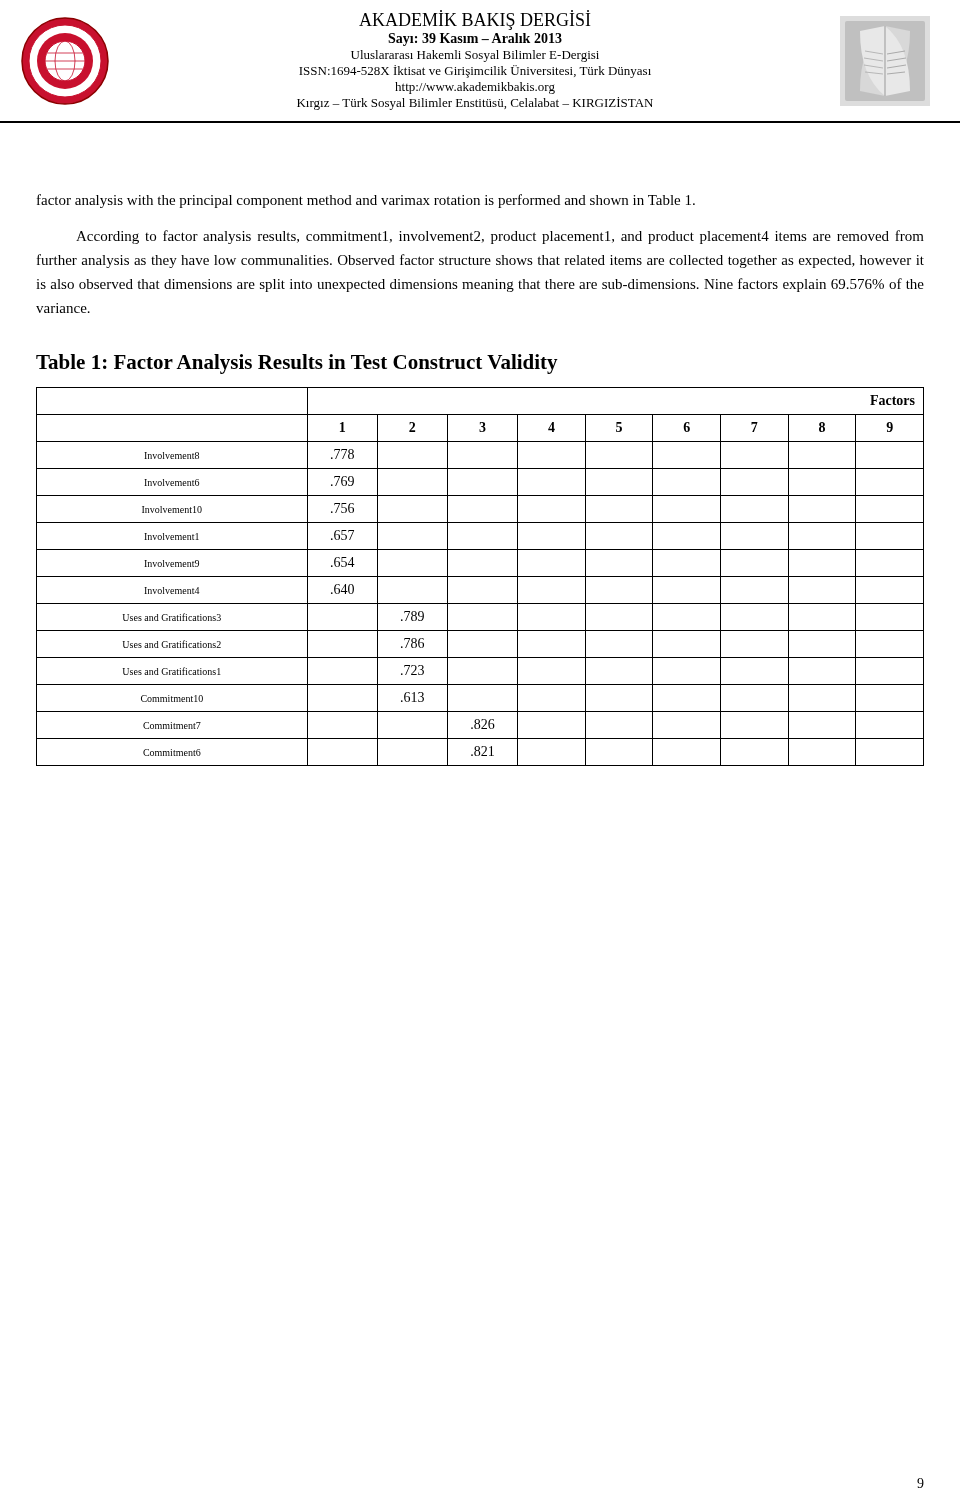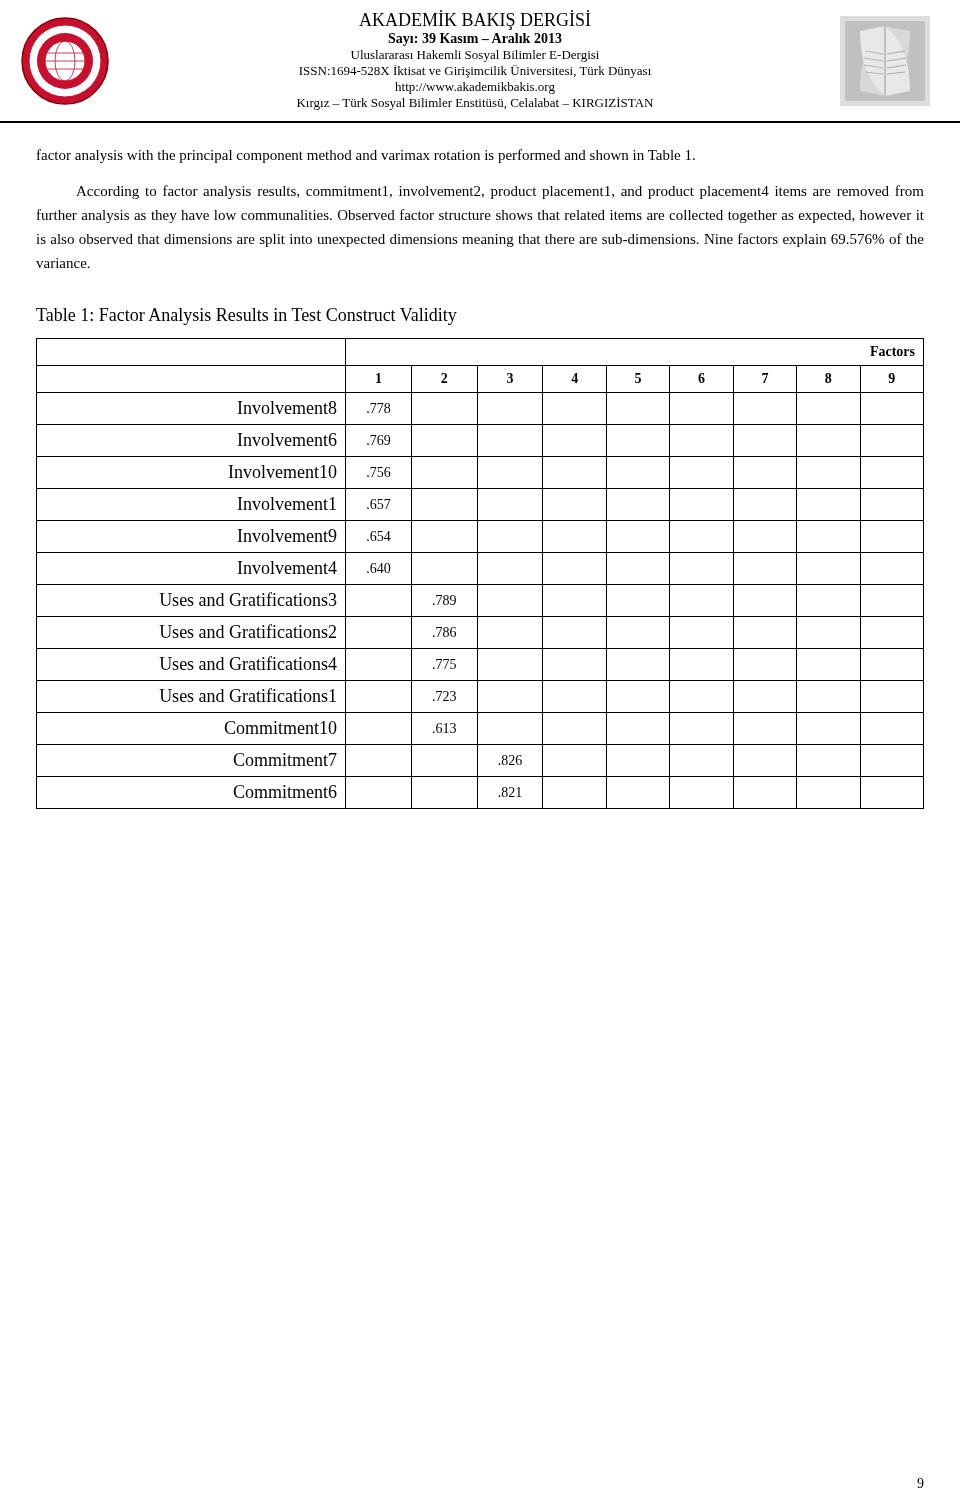--- a/index.html
+++ b/index.html
@@ -64,61 +64,62 @@
       align-items: center;
       justify-content: center;
       font-size: 11px;
       color: #666;
       overflow: hidden;
     }
 
     
     .content {
       padding: 20px 36px 20px 36px;
+      margin-top: 45px;
     }
 
     .paragraph {
       text-align: justify;
       line-height: 1.6;
       margin-bottom: 12px;
       font-size: 15px;
     }
 
     .paragraph-indent {
       text-indent: 40px;
     }
 
     
     .table-section {
       margin-top: 30px;
     }
 
     .table-title {
-      font-size: 18px;
-      font-weight: normal;
+      font-size: 21px;
+      font-weight: bold;
       margin-bottom: 12px;
     }
 
     .factor-table {
       width: 100%;
       border-collapse: collapse;
       font-size: 14px;
     }
 
     .factor-table th,
     .factor-table td {
       border: 1px solid #000;
       padding: 5px 8px;
       text-align: center;
       min-width: 40px;
     }
 
     .factor-table td.row-label {
-      text-align: right;
-      font-size: 18px;
+      text-align: center;
+      font-size: 10px;
       min-width: 160px;
     }
 
     .factor-table .factors-header {
       text-align: right;
       font-weight: bold;
     }
 
     .factor-table .col-header {
       font-weight: bold;
@@ -315,32 +316,20 @@
               <td>.786</td>
               <td></td>
               <td></td>
               <td></td>
               <td></td>
               <td></td>
               <td></td>
               <td></td>
             </tr>
             <tr>
-              <td class="row-label">Uses and Gratifications4</td>
-              <td></td>
-              <td>.775</td>
-              <td></td>
-              <td></td>
-              <td></td>
-              <td></td>
-              <td></td>
-              <td></td>
-              <td></td>
-            </tr>
-            <tr>
               <td class="row-label">Uses and Gratifications1</td>
               <td></td>
               <td>.723</td>
               <td></td>
               <td></td>
               <td></td>
               <td></td>
               <td></td>
               <td></td>
               <td></td>

